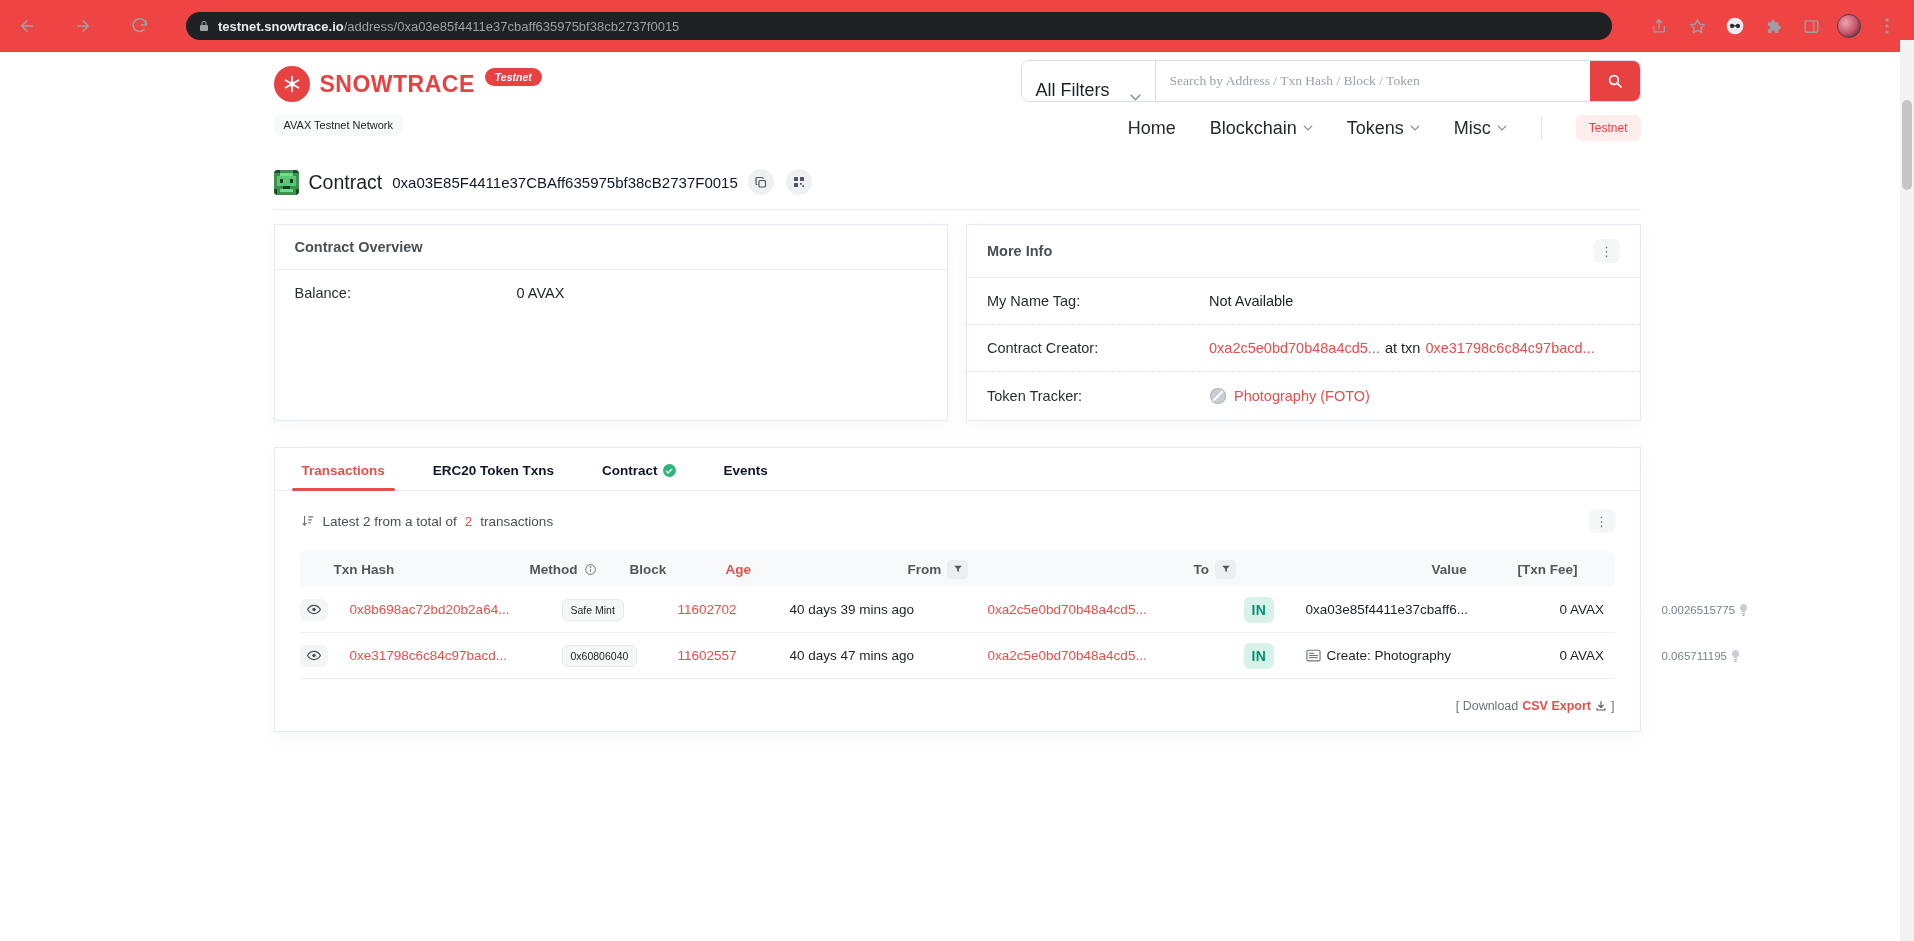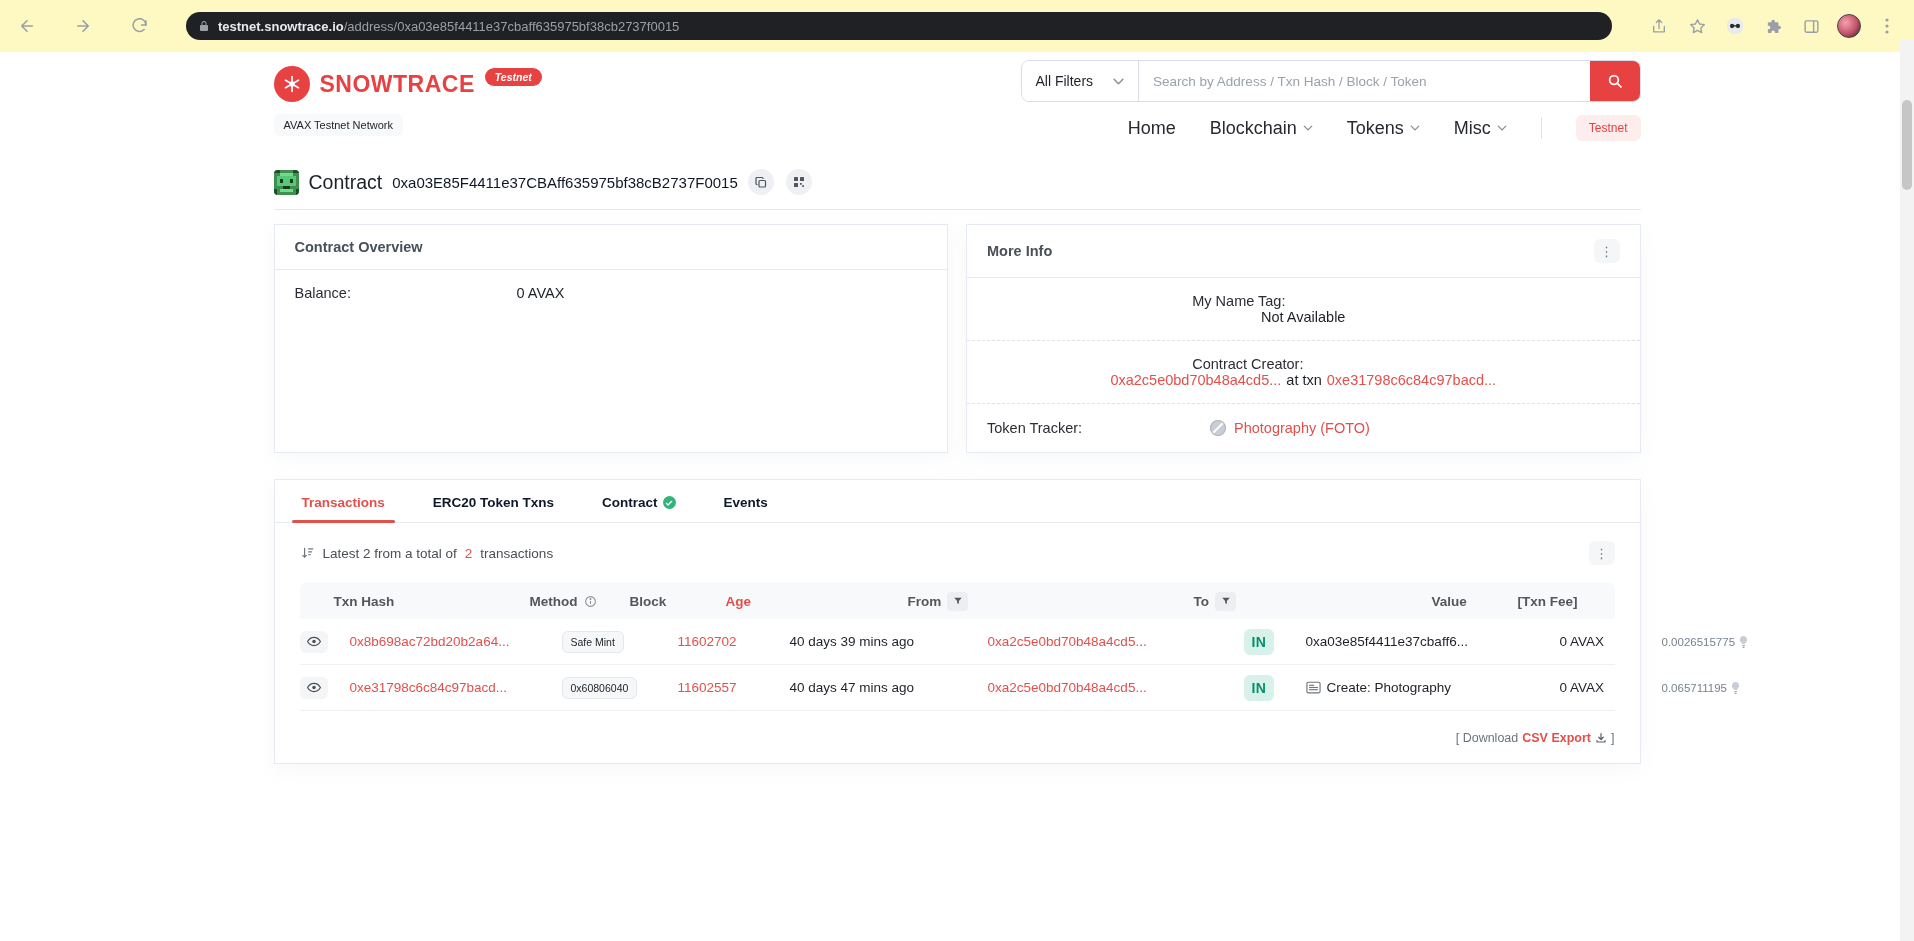--- a/index.html
+++ b/index.html
@@ -1,19 +1,19 @@
 <!DOCTYPE html>
 <html><head>
 <meta charset="utf-8">
 <style>
   * { margin:0; padding:0; box-sizing:border-box; }
   html,body { width:1914px; height:941px; background:#fff; font-family:"Liberation Sans", sans-serif; overflow:hidden; }
 
   
-  .browser { height:52px; background:#fef9c3; display:flex; align-items:center; padding:0 10px; gap:22px; }
+  .browser { height:52px; background:#ef4444; display:flex; align-items:center; padding:0 10px; gap:22px; }
   .b-icon { width:34px; height:30px; display:flex; align-items:center; justify-content:center; color:#9aa0a6; border-radius:6px; flex:0 0 auto; }
   .b-icon svg { display:block; }
   .omnibox { flex:1; height:28px; background:#202124; border-radius:14px; display:flex; align-items:center; padding:0 12px; gap:8px; margin:0 8px; min-width:0; }
   .url { font-size:13px; white-space:nowrap; overflow:hidden; }
   .url .host { color:#e8eaed; font-weight:700; }
   .url .path { color:#9aa0a6; }
   .b-right { display:flex; align-items:center; gap:4px; }
   .avatar-browser { width:24px; height:24px; border-radius:50%; background:radial-gradient(circle at 35% 35%, #f4a3b0, #c2526a 55%, #222); border:1px solid #444; }
 
   
@@ -28,22 +28,22 @@
   .header-row { display:flex; justify-content:space-between; align-items:flex-start; }
   .brand-block { padding-top:6px; }
   .brand-line { display:flex; align-items:center; gap:10px; }
   .brand-logo { width:36px; height:36px; border-radius:50%; background:#e84142; display:flex; align-items:center; justify-content:center; color:#fff; }
   .brand-name { font-size:23px; font-weight:800; color:#e84142; letter-spacing:.5px; }
   .brand-badge { background:#e84142; color:#fff; font-size:10.5px; font-weight:700; font-style:italic; padding:3px 10px; border-radius:10px; align-self:flex-start; margin-top:2px; }
   .network-pill { display:inline-block; margin-top:12px; background:#f8f9fa; border-radius:6px; padding:5px 10px; font-size:11px; color:#23262b; }
 
   .header-right { display:flex; flex-direction:column; align-items:flex-end; }
   .searchbar { display:flex; height:42px; width:620px; border:1px solid #d8dde6; border-radius:8px; overflow:hidden; background:#fff; }
-  .filter-select { display:flex; align-items:center; gap:20px; padding:0 14px; font-size:14px; color:#1d2129; border-right:1px solid #d8dde6; cursor:pointer; background:#fff; }
-  .search-input { flex:1; border:none; outline:none; padding:0 14px; font-size:13.5px; color:#1d2129; font-family:Liberation Sans, sans-serif; }
+  .filter-select { display:flex; align-items:flex-end; gap:20px; padding:0 14px; font-size:18px; color:#1d2129; border-right:1px solid #d8dde6; cursor:pointer; background:#fff; }
+  .search-input { flex:1; border:none; outline:none; padding:0 14px; font-size:13.5px; color:#1d2129; font-family:Liberation Serif, serif; }
   .search-input::placeholder { color:#9aa2ad; }
   .search-btn { width:50px; background:#e84142; border:none; display:flex; align-items:center; justify-content:center; cursor:pointer; }
   .nav { display:flex; align-items:center; gap:34px; margin-top:13px; padding-bottom:10px; }
   .nav-item { display:flex; align-items:center; gap:6px; font-size:18px; color:#262a30; cursor:pointer; }
   .nav-sep { width:1px; height:22px; background:#e0e3e9; }
   .nav-testnet { background:#fdeded; color:#e84142; font-size:12px; font-weight:500; padding:6px 13px; border-radius:6px; cursor:pointer; }
 
   
   .title-section { margin-top:18px; padding-bottom:14px; border-bottom:1px solid #e7eaf3; display:flex; align-items:center; gap:10px; }
   .blockie { width:25px; height:25px; border-radius:4px; overflow:hidden; flex:0 0 auto; }
@@ -53,21 +53,21 @@
   .round-btn + .round-btn { margin-left:2px; }
 
   
   .cards-row { display:flex; gap:18px; margin-top:14px; }
   .card { background:#fff; border:1px solid #e7eaf3; border-radius:0; box-shadow:0 6px 18px rgba(189,197,209,.12); }
   .card-half { flex:1; min-height:192px; }
   .card-head { display:flex; align-items:center; justify-content:space-between; padding:14px 20px; border-bottom:1px solid #e7eaf3; }
   .card-title { font-size:14.5px; font-weight:700; color:#495058; }
   .dots-btn { width:26px; height:24px; border:none; background:#f5f6f8; border-radius:6px; color:#6c757d; font-size:13px; cursor:pointer; line-height:1; }
   .info-row { display:flex; align-items:center; padding:15px 20px; font-size:14.5px; color:#1d2129; }
-  .info-row.dashed { border-bottom:1px dashed #dfe3ea;flex-direction:column; }
+  .info-row.dashed { border-bottom:1px dashed #dfe3ea; }
   .info-label { width:222px; flex:0 0 auto; color:#2a2e34; }
   .link-red { color:#e2504c; cursor:pointer; text-decoration:none; }
   .creator-line { display:flex; align-items:center; gap:5px; flex-wrap:nowrap; }
   .token-line { display:flex; align-items:center; gap:7px; }
   .token-icon { width:18px; height:18px; flex:0 0 auto; }
 
   
   .tx-card { margin-top:26px; margin-bottom:40px; }
   .tabs { display:flex; align-items:flex-end; gap:44px; padding:0 25px; border-bottom:1px solid #e7eaf3; }
   .tab { font-size:13.5px; font-weight:700; color:#0f172a; padding:15px 2px 12px; cursor:pointer; display:flex; align-items:center; gap:5px; position:relative; }

